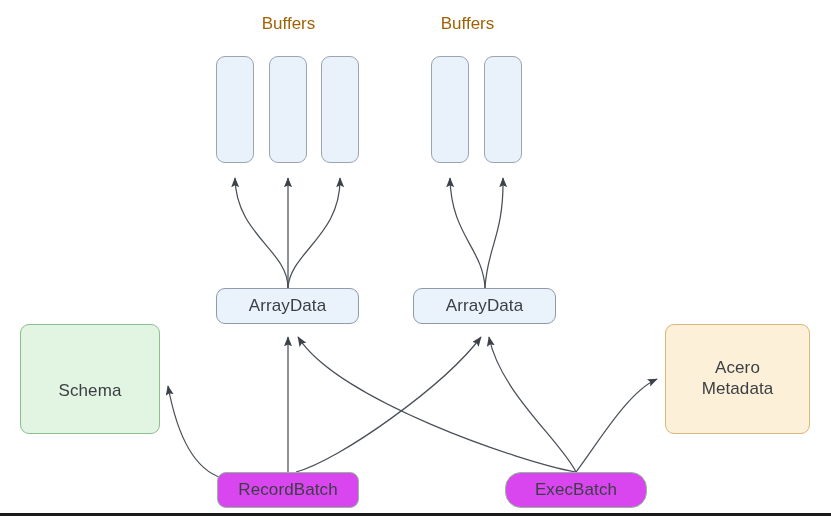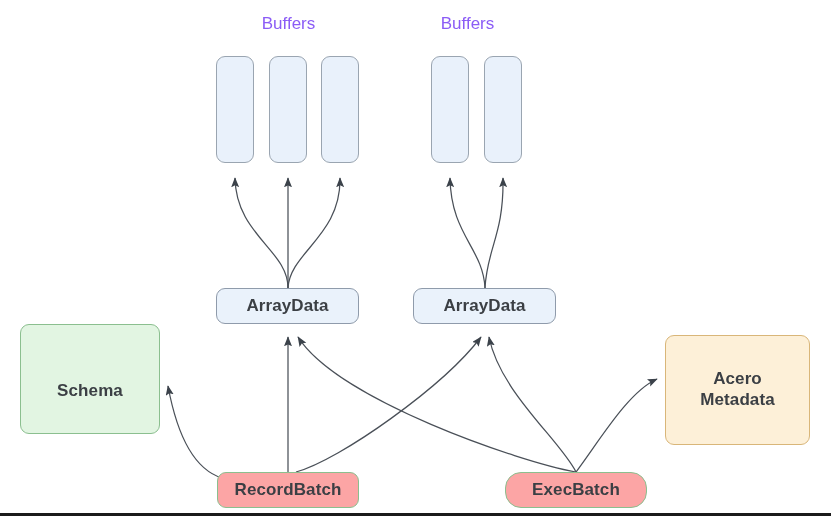--- a/index.html
+++ b/index.html
@@ -33,51 +33,49 @@
     display: flex;
     align-items: center;
     justify-content: center;
     text-align: center;
     border-radius: 8px;
     color: #3b3f44;
     font-size: 17px;
     line-height: 1.22;
     letter-spacing: 0.1px;
     z-index: 3;
-    font-weight: bold;
   }
   .buffer {
     border-radius: 9px;
     border: 1.3px solid #9aa5b1;
     background: #e9f1fb;
   }
   .arraydata {
     border: 1.3px solid #8f9bab;
     background: #eaf2fb;
     border-radius: 9px;
   }
   .greenbox {
     border: 1.3px solid #8bbf8f;
     background: #e2f5e2;
     border-radius: 9px;
   }
   .greenpill {
     border: 1.3px solid #8bbf8f;
-    background: #fca5a5;
+    background: #d946ef;
     border-radius: 9px;
   }
   .orangebox {
     border: 1.3px solid #d9b679;
     background: #fdf0d8;
     border-radius: 9px;
-    margin-top: 11px;
   }
   .caption {
     position: absolute;
-    color: #8b5cf6;
+    color: #a16207;
     font-size: 17px;
     text-align: center;
     z-index: 3;
   }
   
   #watermark {
     position: absolute;
     left: 470px;
     top: 462px;
     height: 40px;

